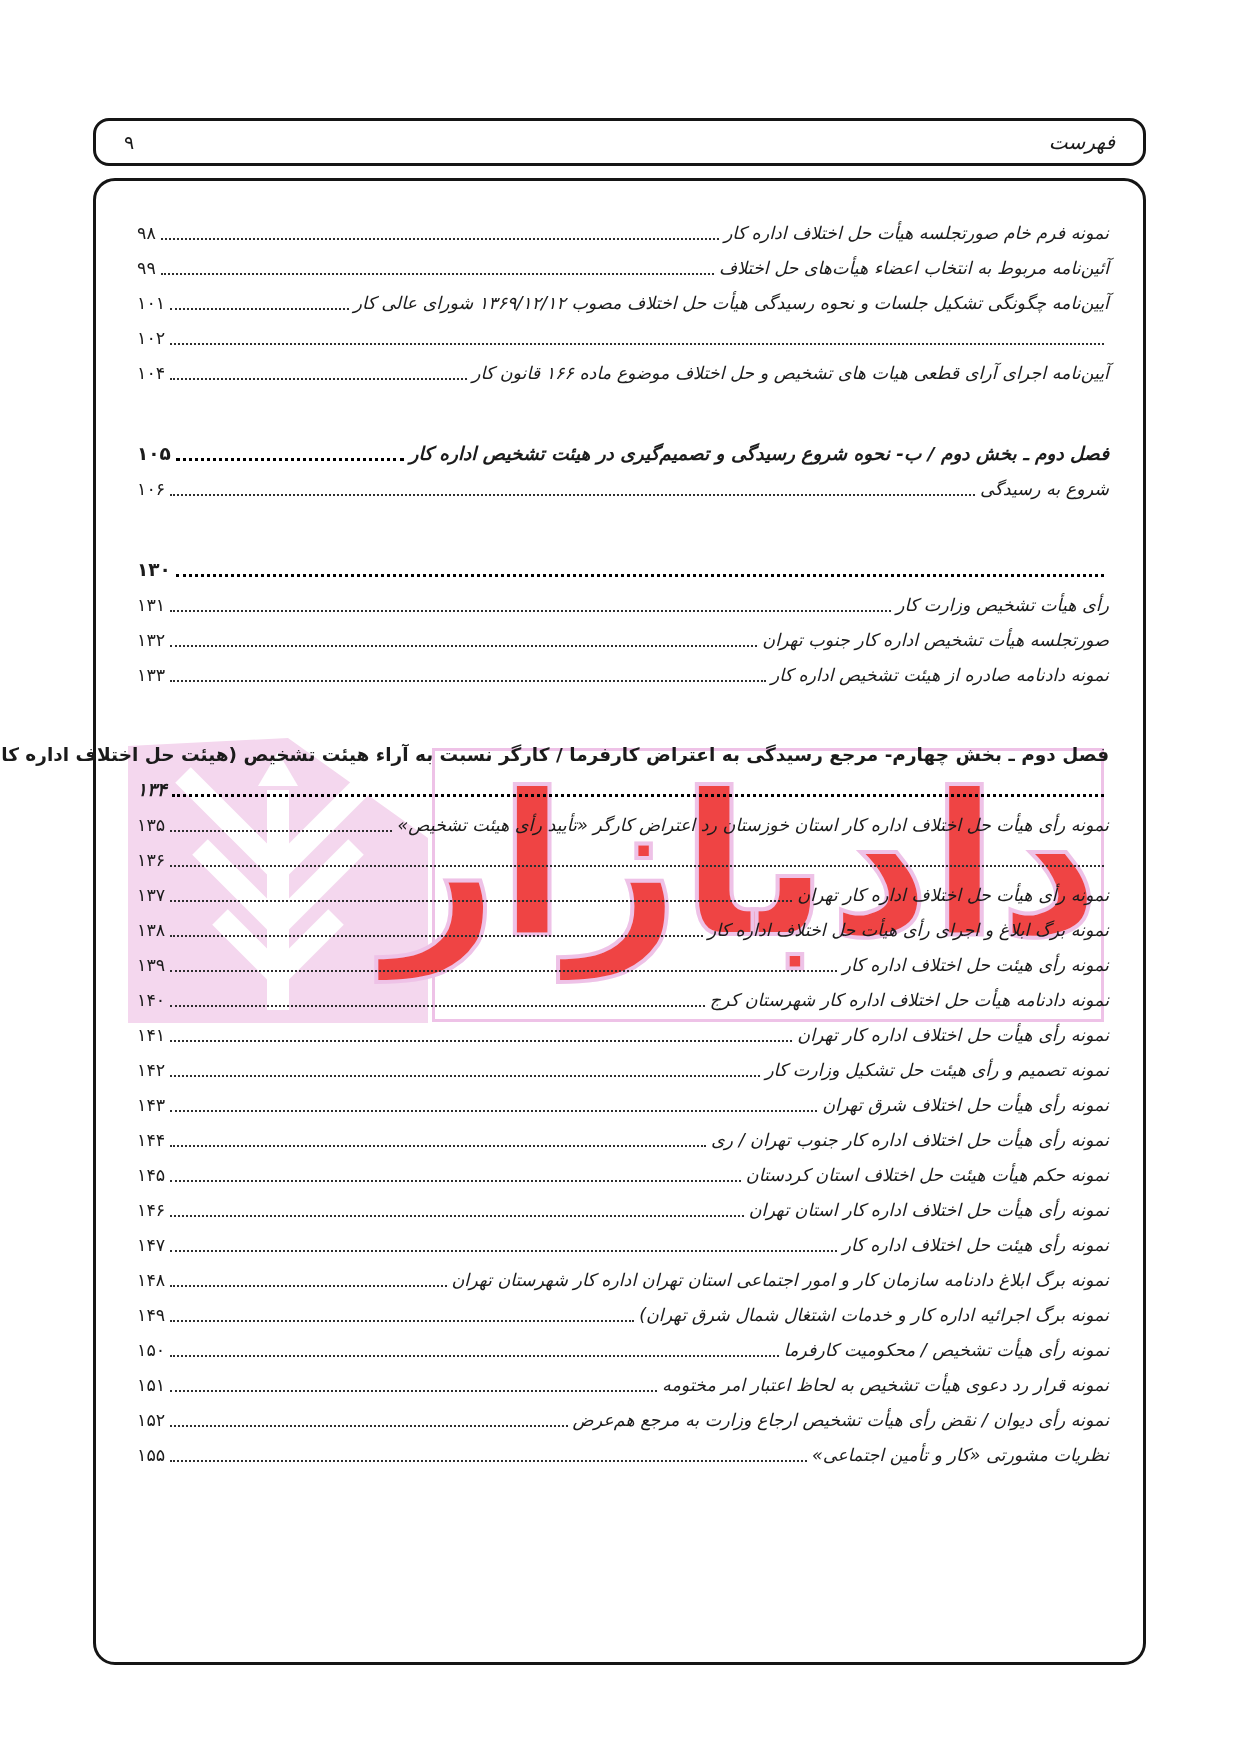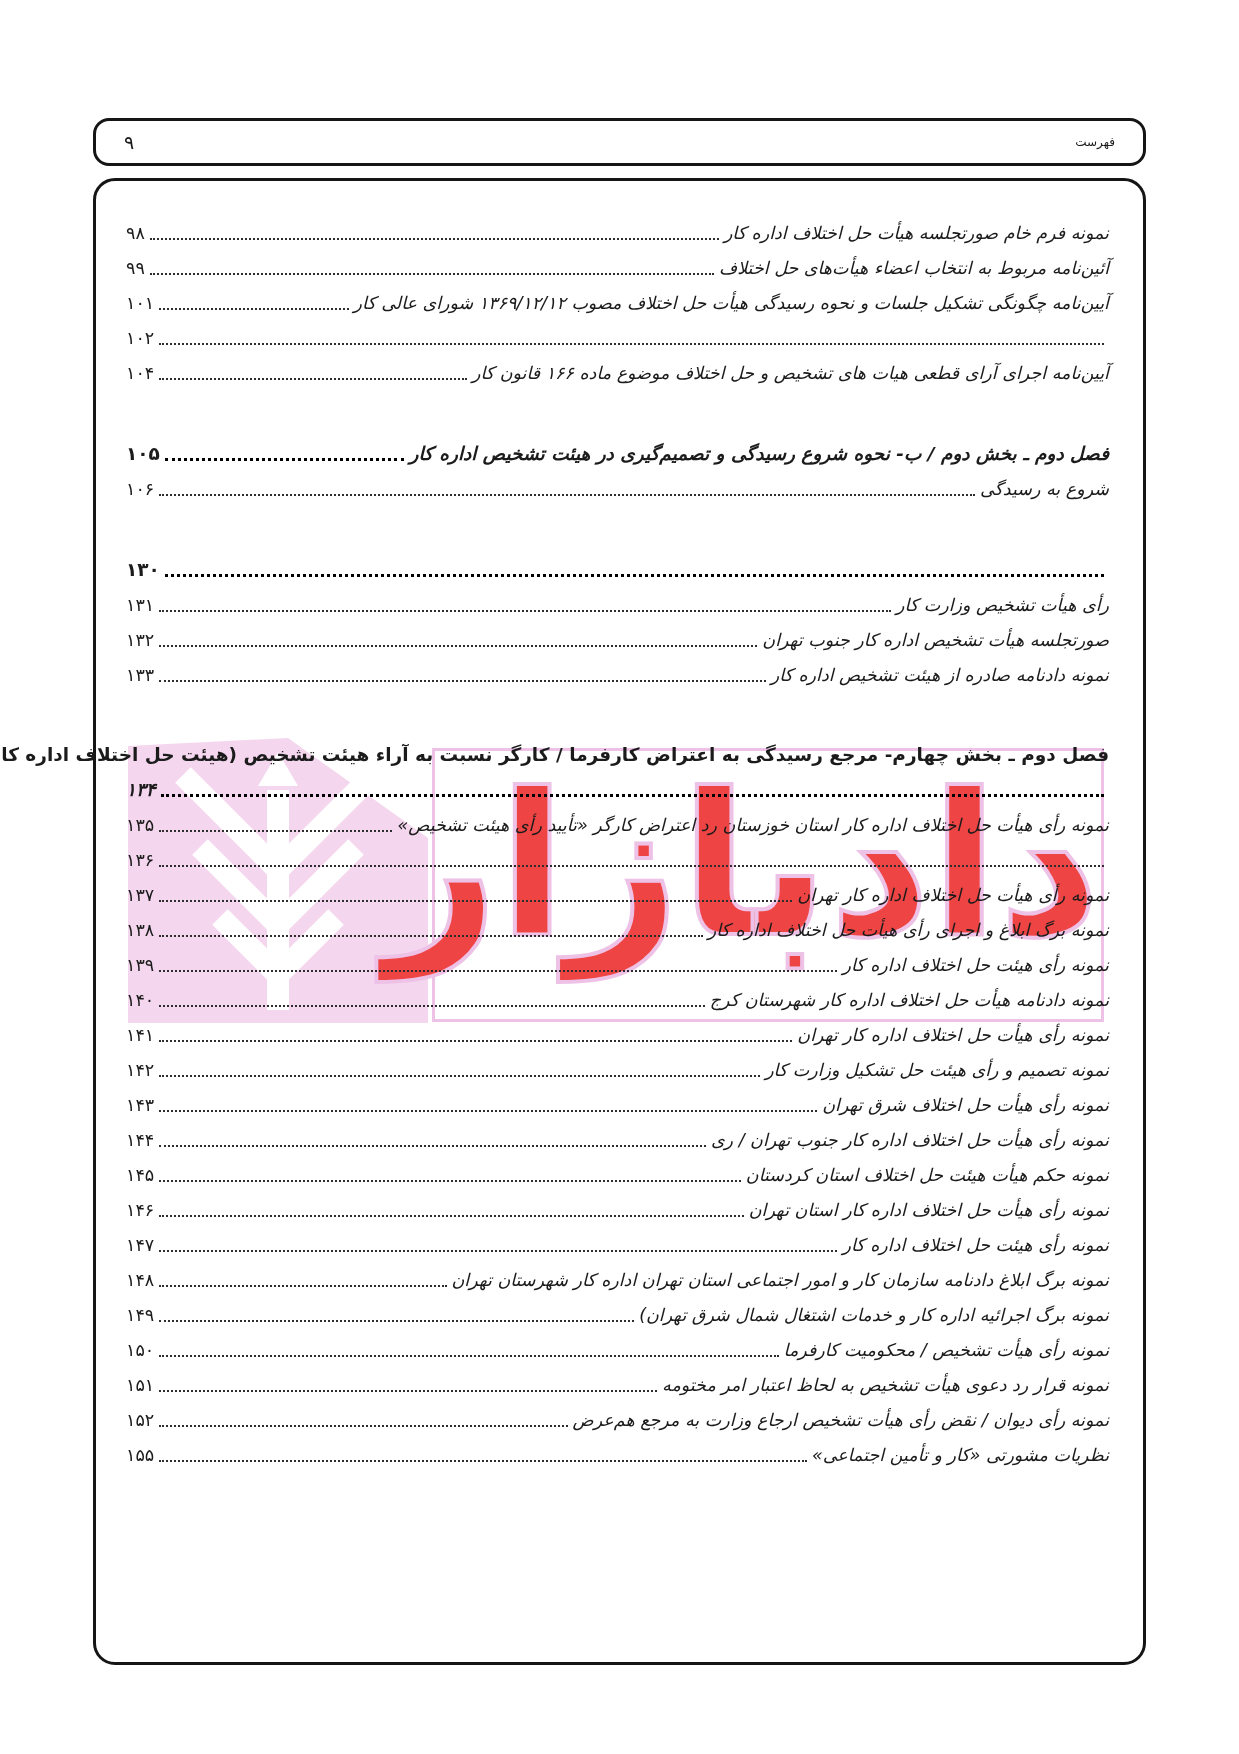--- a/index.html
+++ b/index.html
@@ -9,21 +9,21 @@
   }
   .page{position:absolute;inset:0;direction:rtl;}
 
   
   .header-box{
     position:absolute;left:93px;top:118px;width:1053px;height:48px;
     border:3px solid #151515;border-radius:16px;background:#ffffff;
     display:flex;align-items:center;justify-content:space-between;
     padding:0 28px;box-sizing:border-box;z-index:2;
   }
-  .header-title{font-size:12px;}
+  .header-title{font-size:20px;font-style:italic;}
   .header-pagenum{font-size:19px;}
 
   
   .watermark{position:absolute;inset:0;z-index:0;pointer-events:none;}
   .wm-logo{position:absolute;left:128px;top:738px;}
   .wm-frame{
     position:absolute;left:432px;top:748px;width:672px;height:274px;
     border:3px solid #eec2e7;box-sizing:border-box;
   }
   .wm-text{
@@ -45,21 +45,21 @@
     direction:rtl;
   }
   .toc-entry.chapter{font-weight:bold;font-size:18.5px;}
   .toc-entry.gap,.wrap-entry.gap{margin-top:46px;}
   .entry-label{white-space:nowrap;font-style:italic;}
   .leader{
     flex:1 1 auto;min-width:10px;height:2px;margin:0 5px;
     border-bottom:2px dotted #2d2d2d;transform:translateY(5px);
   }
   .chapter .leader,.wrap-entry .leader{border-bottom:3px dotted #000;}
-  .pagenum{white-space:nowrap;}
+  .pagenum{white-space:nowrap;margin-left:11px;}
 
   .wrap-entry{display:block;font-weight:bold;font-size:18.5px;direction:rtl;}
   .wrap-entry .wrap-title{display:block;line-height:34px;white-space:nowrap;}
   .wrap-entry .wrap-line2{display:flex;align-items:center;height:35px;font-style:italic;}
 </style>
 </head>
 <body>
 
 <div class="page">
 

